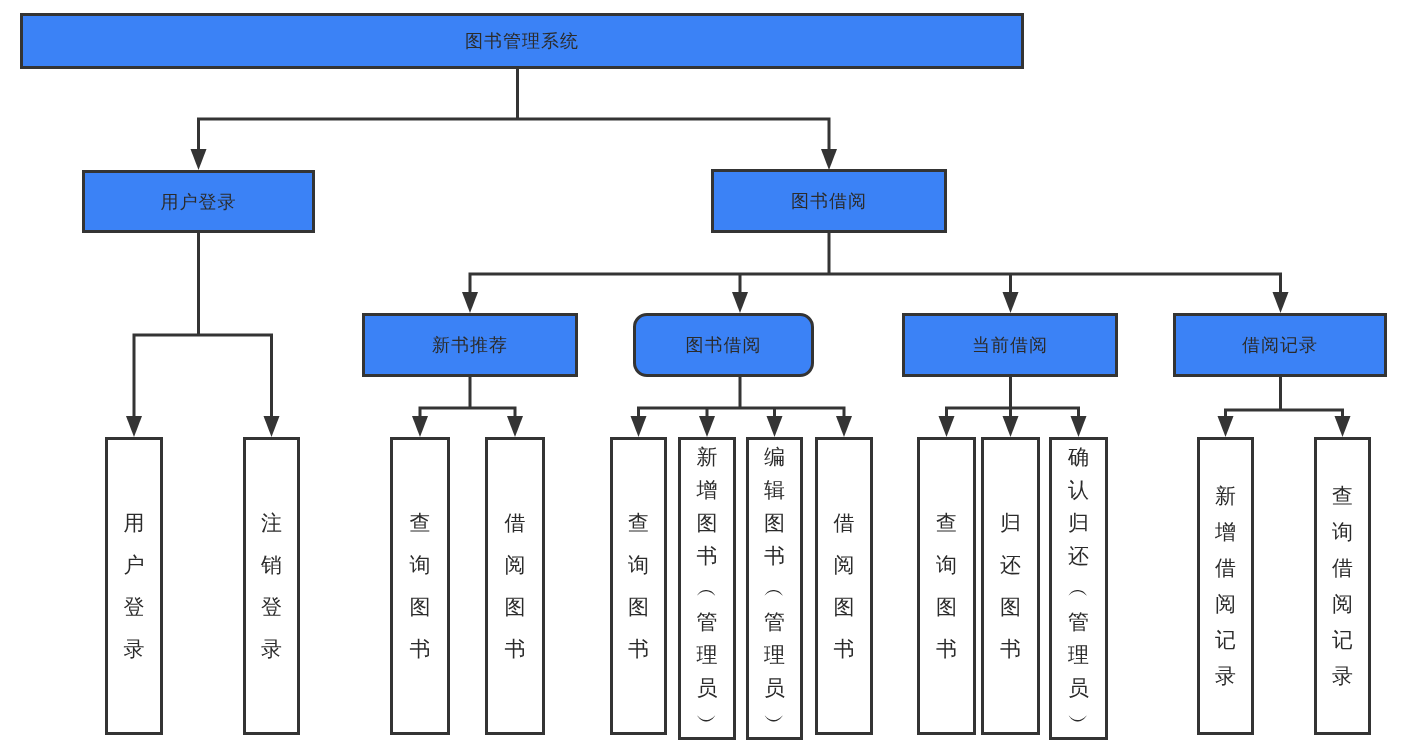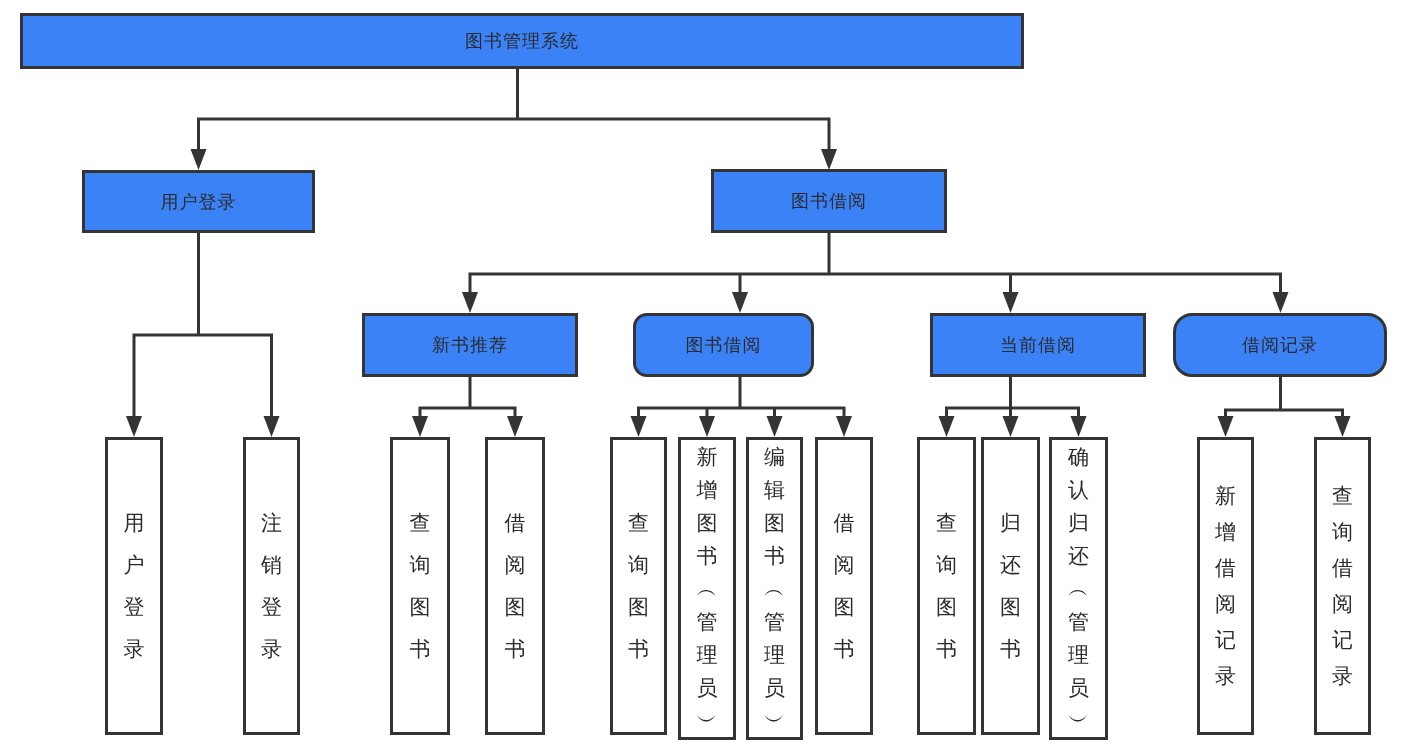--- a/index.html
+++ b/index.html
@@ -123,24 +123,24 @@
   <div class="node" style="left:711px; top:169px; width:236px; height:64px;">
     <span>图书借阅</span>
   </div>
 
   <div class="node" style="left:362px; top:313px; width:216px; height:64px;">
     <span>新书推荐</span>
   </div>
   <div class="node" style="left:633px; top:313px; width:181px; height:64px;border-radius:14px;">
     <span>图书借阅</span>
   </div>
-  <div class="node" style="left:902px; top:313px; width:216px; height:64px;margin-left:28px;">
+  <div class="node" style="left:902px; top:313px; width:216px; height:64px;">
     <span>当前借阅</span>
   </div>
-  <div class="node" style="left:1173px; top:313px; width:214px; height:64px;border-radius:19px;">
+  <div class="node" style="left:1173px; top:313px; width:214px; height:64px;">
     <span>借阅记录</span>
   </div>
 
   <div class="leaf" style="left:105px; width:58px;">
     <span class="vlabel v4">用
 户
 登
 录</span>
   </div>
   <div class="leaf" style="left:243px; width:57px;">

